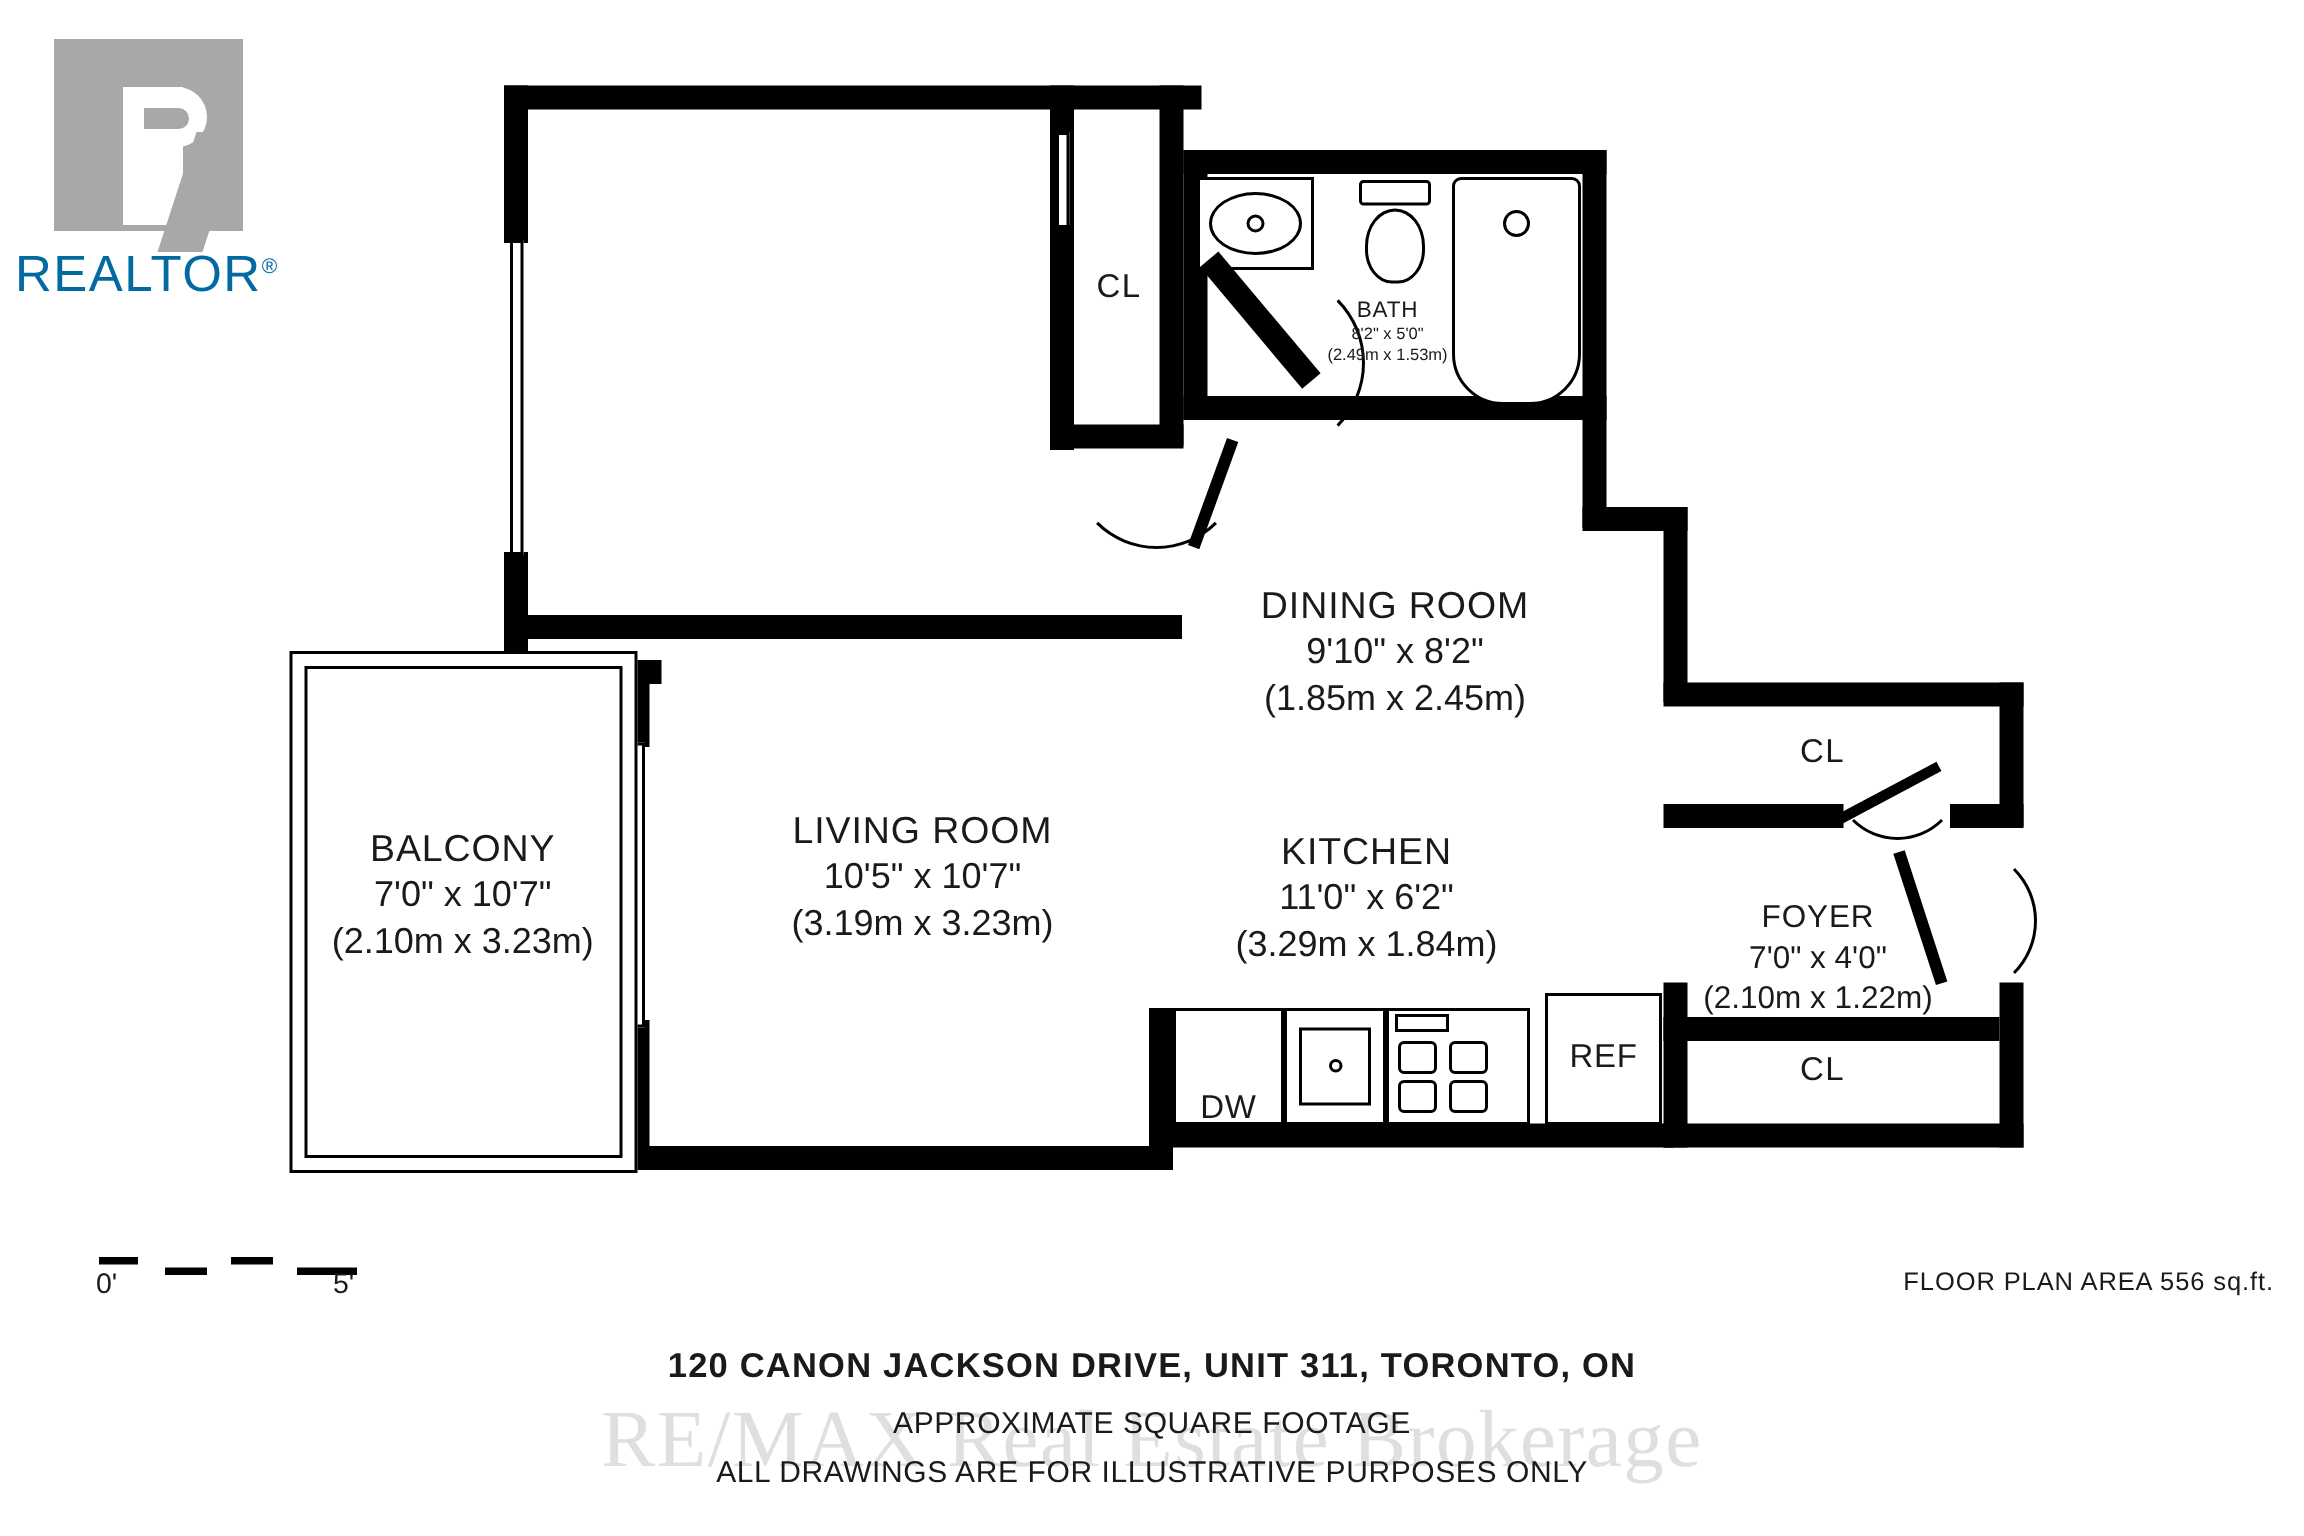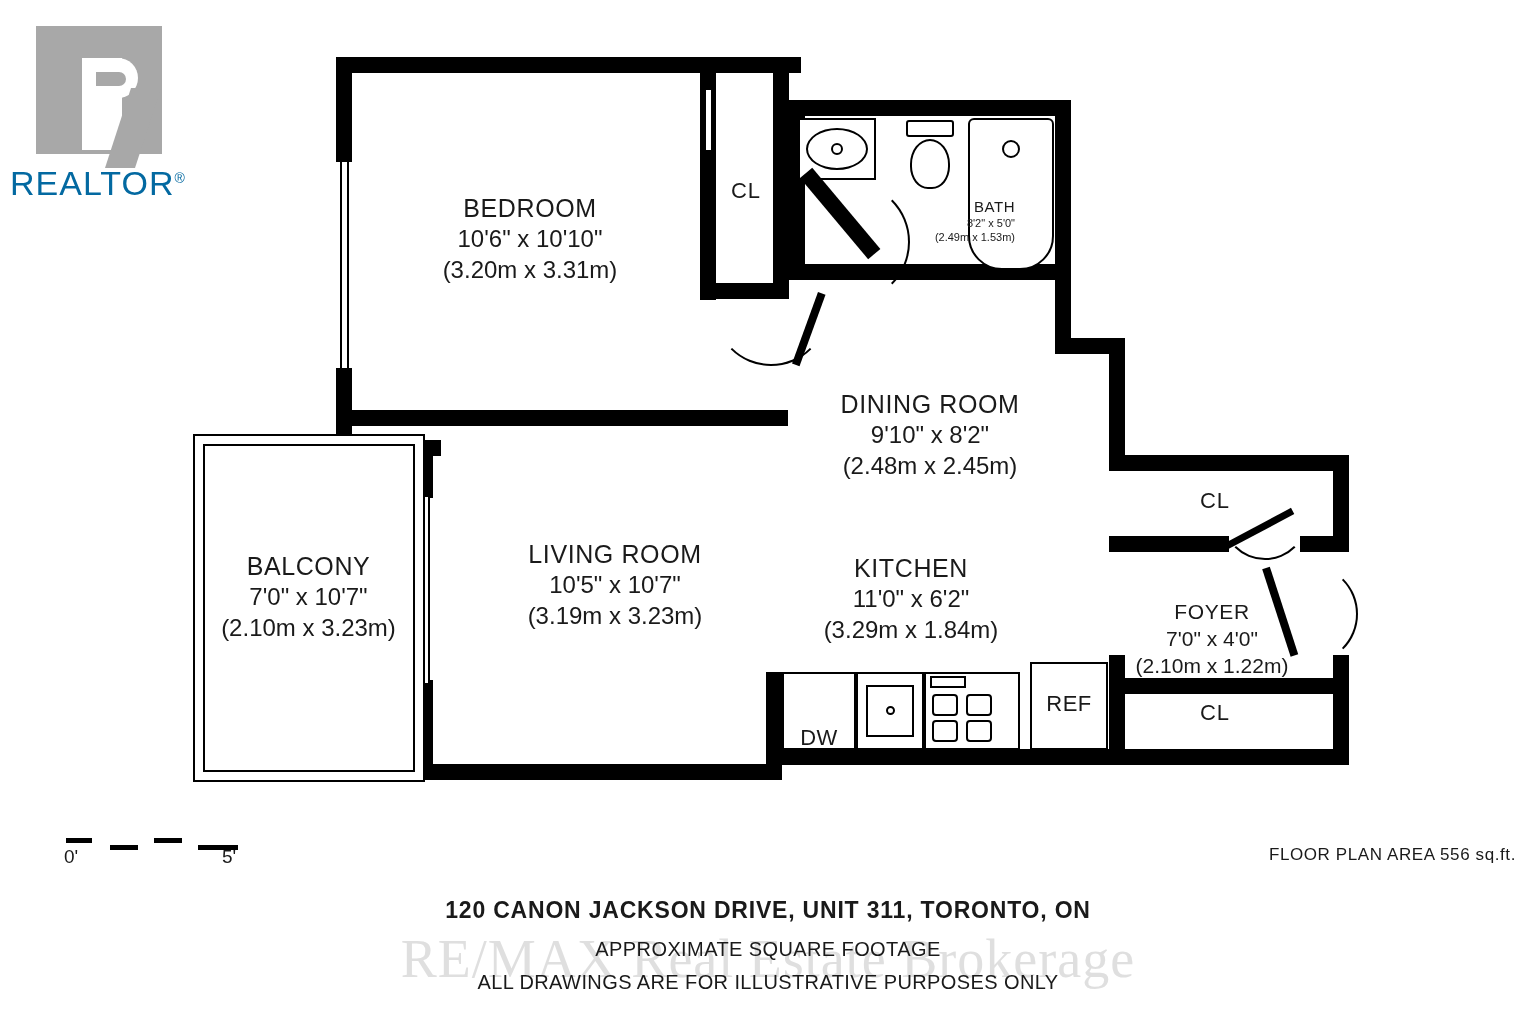--- a/index.html
+++ b/index.html
@@ -48,21 +48,21 @@
   .w{position:absolute;background:#000;}
   .thin{position:absolute;border:2px solid #000;background:#fff;box-sizing:border-box;}
   .thinline{position:absolute;background:#000;}
 
   
   .lbl{position:absolute;text-align:center;line-height:1.28;}
   .lbl .nm{font-size:25px;letter-spacing:.6px;}
   .lbl .dim{font-size:24px;}
   .lbl .dimm{font-size:24px;}
   .cl{position:absolute;font-size:22px;letter-spacing:1px;text-align:center;}
-  .small{position:absolute;text-align:right;line-height:1.25;}
+  .small{position:absolute;text-align:center;line-height:1.25;}
   .small .nm{font-size:15px;letter-spacing:.5px;}
   .small .dim{font-size:11px;}
   .appl{position:absolute;font-size:22px;letter-spacing:.5px;text-align:center;}
 
   
   .arc{position:absolute;border:2px solid #000;border-radius:50%;}
 
   
   .scale-seg{position:absolute;background:#000;height:5px;}
   .scale-txt{position:absolute;font-size:19px;}
@@ -165,42 +165,37 @@
   <div class="thin" style="left:866px;top:685px;width:48px;height:52px;"></div>
   <div class="thin" style="left:886px;top:706px;width:9px;height:9px;border-radius:50%;"></div>
   <div class="thin" style="left:924px;top:672px;width:96px;height:78px;"></div>
   <div class="thin" style="left:930px;top:676px;width:36px;height:12px;"></div>
   <div class="thin" style="left:932px;top:694px;width:26px;height:22px;border-radius:4px;"></div>
   <div class="thin" style="left:932px;top:720px;width:26px;height:22px;border-radius:4px;"></div>
   <div class="thin" style="left:966px;top:694px;width:26px;height:22px;border-radius:4px;"></div>
   <div class="thin" style="left:966px;top:720px;width:26px;height:22px;border-radius:4px;"></div>
   <div class="thin" style="left:1030px;top:662px;width:78px;height:88px;"></div>
 
-  <div class="lbl" style="left:330px;top:192px;width:400px;">
-    <div class="nm">BEDROOM</div>
-    <div class="dim">10'6" x 10'10"</div>
-    <div class="dimm">(3.20m x 3.31m)</div>
-  </div>
 
   <div class="lbl" style="left:420px;top:538px;width:390px;">
     <div class="nm">LIVING ROOM</div>
     <div class="dim">10'5" x 10'7"</div>
     <div class="dimm">(3.19m x 3.23m)</div>
   </div>
 
   <div class="lbl" style="left:186px;top:550px;width:245px;">
     <div class="nm">BALCONY</div>
     <div class="dim">7'0" x 10'7"</div>
     <div class="dimm">(2.10m x 3.23m)</div>
   </div>
 
   <div class="lbl" style="left:760px;top:388px;width:340px;">
     <div class="nm">DINING ROOM</div>
     <div class="dim">9'10" x 8'2"</div>
-    <div class="dimm">(2.48m x 2.45m)</div>
+    <div class="dimm">(1.85m x 2.45m)</div>
   </div>
 
   <div class="lbl" style="left:748px;top:552px;width:326px;">
     <div class="nm">KITCHEN</div>
     <div class="dim">11'0" x 6'2"</div>
     <div class="dimm">(3.29m x 1.84m)</div>
   </div>
 
   <div class="lbl" style="left:1075px;top:586px;width:274px;">
     <div class="nm" style="font-size:21px;margin-top:13px;">FOYER</div>

